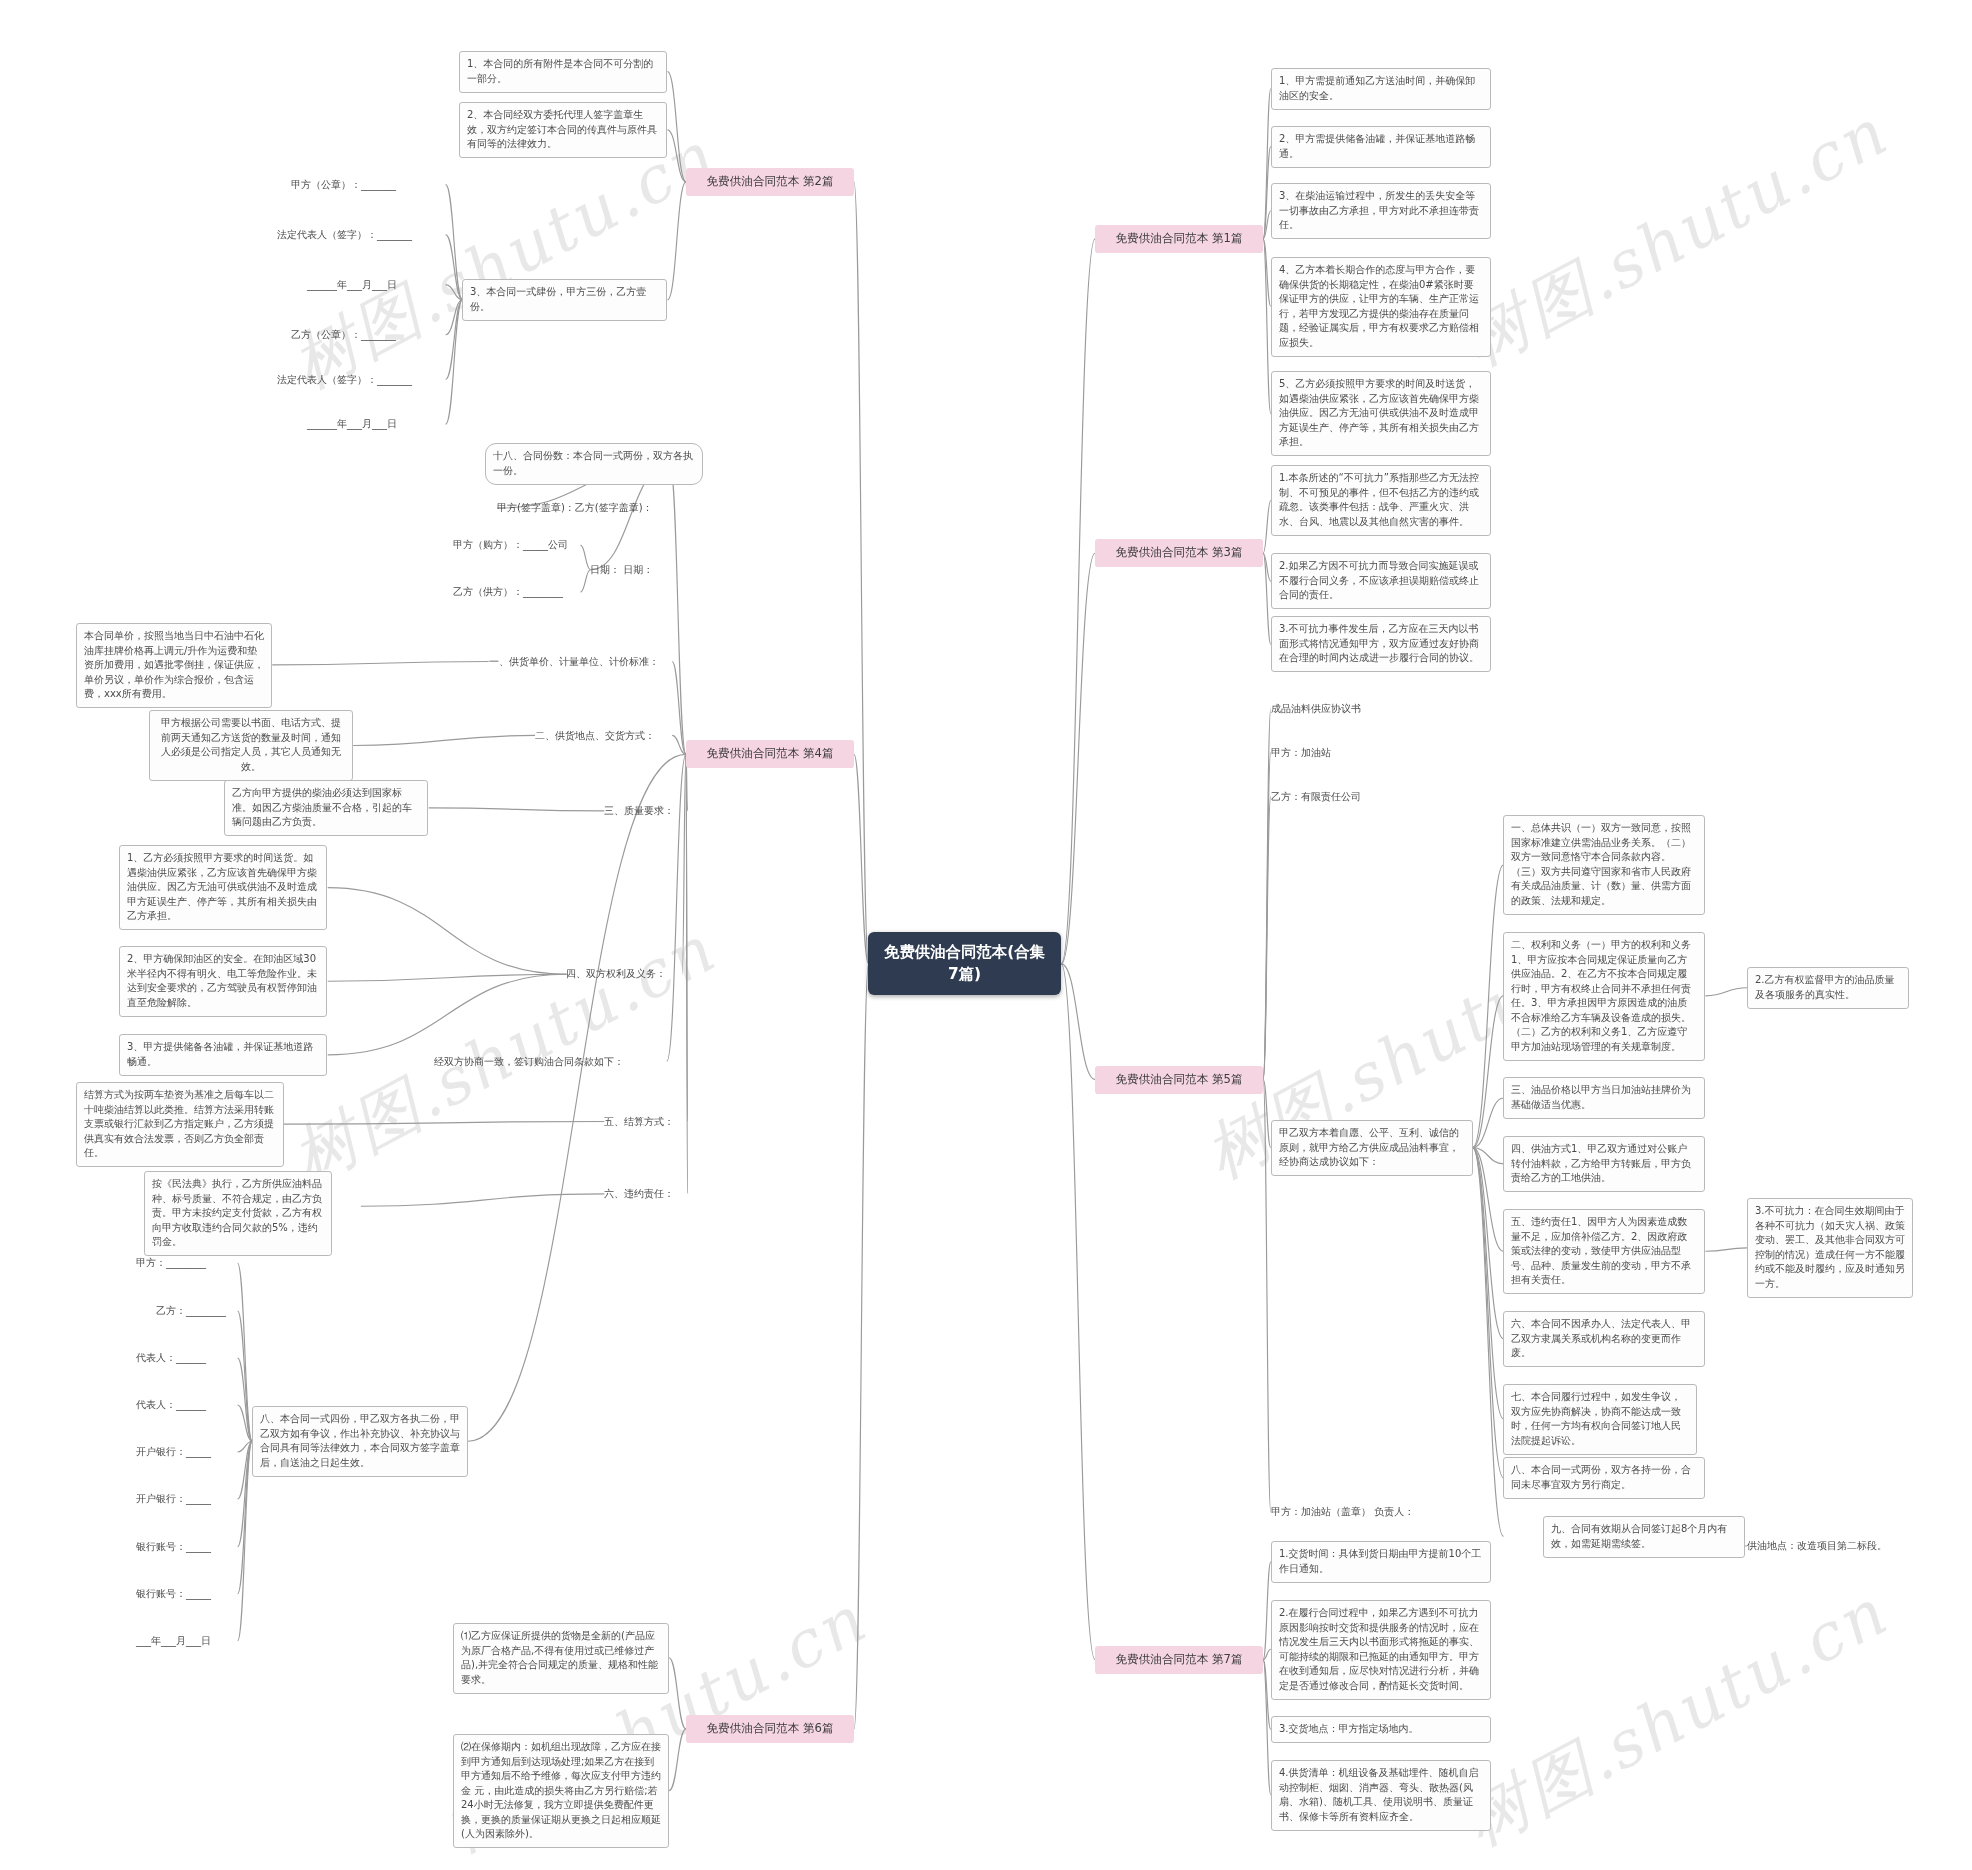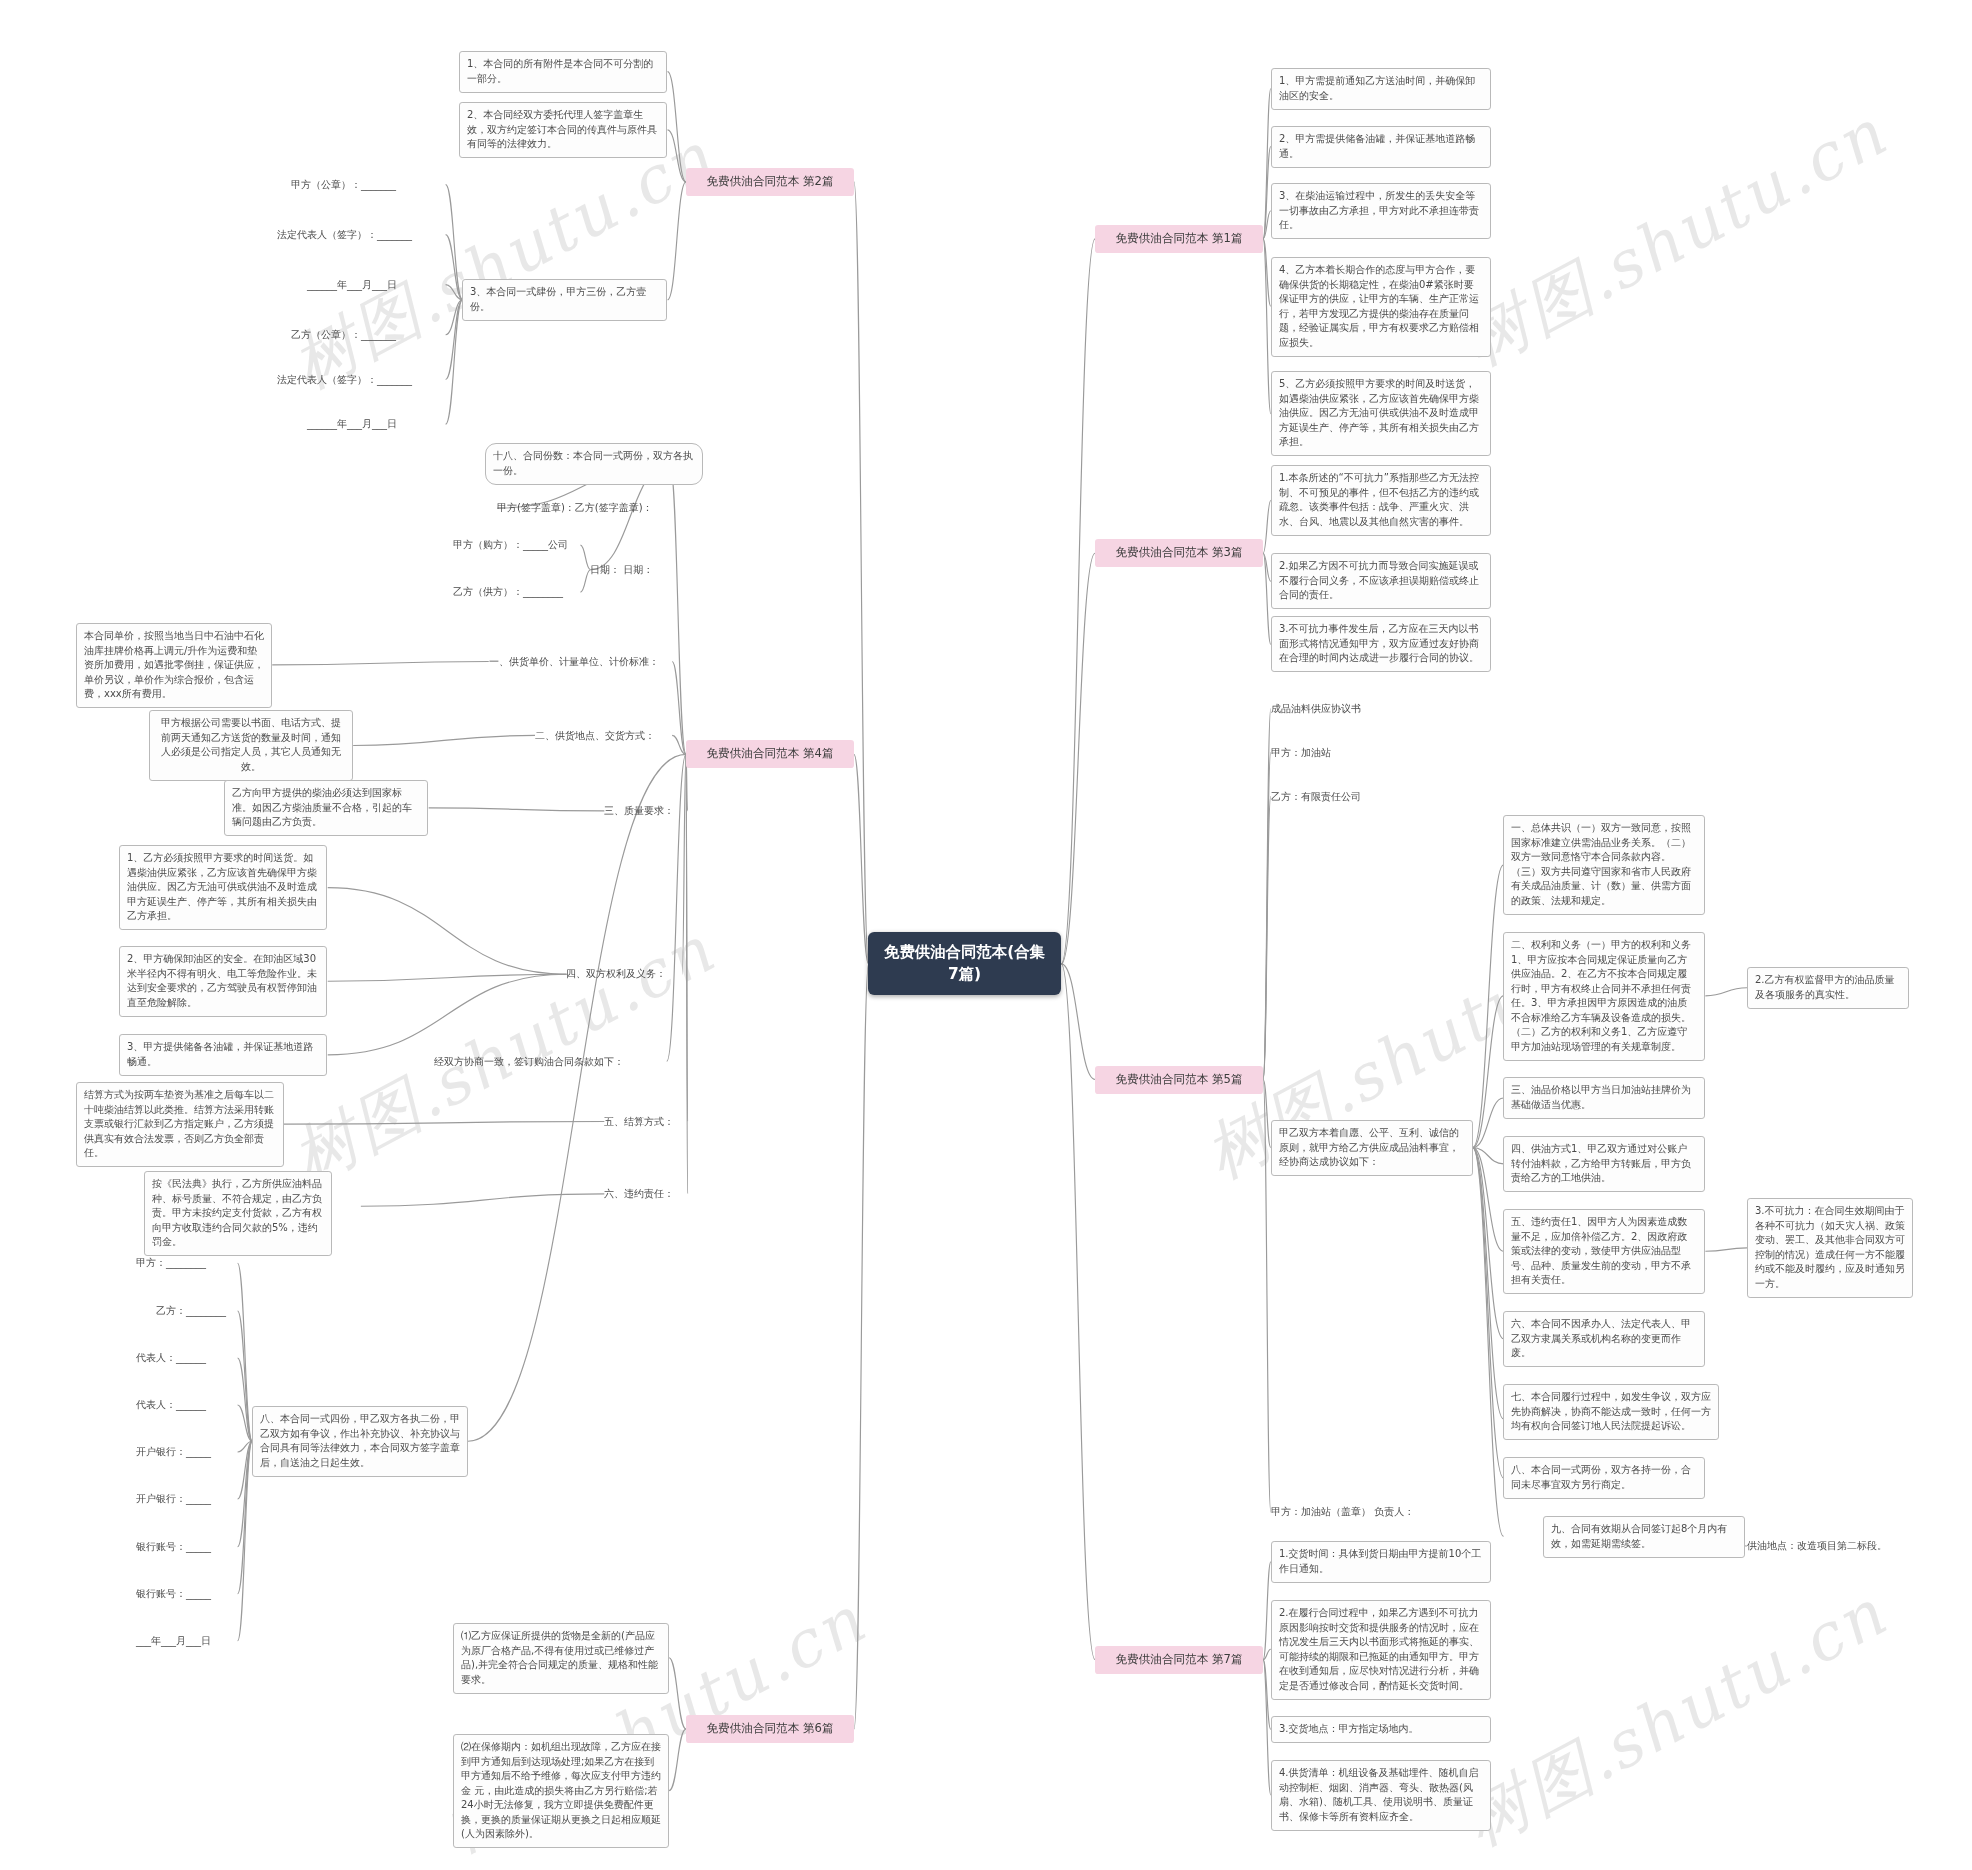--- a/index.html
+++ b/index.html
@@ -181,21 +181,21 @@
       <div class="node node-plain" style="left: 1271px; top: 788px; width: 127px;">乙方：有限责任公司</div>
       <div class="node node-leaf" style="left: 1271px; top: 1120px; width: 202px;">甲乙双方本着自愿、公平、互利、诚信的原则，就甲方给乙方供应成品油料事宜，经协商达成协议如下：</div>
       <div class="node node-leaf" style="left: 1503px; top: 815px; width: 202px;">一、总体共识（一）双方一致同意，按照国家标准建立供需油品业务关系。（二）双方一致同意恪守本合同条款内容。（三）双方共同遵守国家和省市人民政府有关成品油质量、计（数）量、供需方面的政策、法规和规定。</div>
       <div class="node node-leaf" style="left: 1503px; top: 932px; width: 202px;">二、权利和义务（一）甲方的权利和义务1、甲方应按本合同规定保证质量向乙方供应油品。2、在乙方不按本合同规定履行时，甲方有权终止合同并不承担任何责任。3、甲方承担因甲方原因造成的油质不合标准给乙方车辆及设备造成的损失。（二）乙方的权利和义务1、乙方应遵守甲方加油站现场管理的有关规章制度。</div>
       <div class="node node-leaf" style="left: 1747px; top: 967px; width: 162px;">2.乙方有权监督甲方的油品质量及各项服务的真实性。</div>
       <div class="node node-leaf" style="left: 1503px; top: 1077px; width: 202px;">三、油品价格以甲方当日加油站挂牌价为基础做适当优惠。</div>
       <div class="node node-leaf" style="left: 1503px; top: 1136px; width: 202px;">四、供油方式1、甲乙双方通过对公账户转付油料款，乙方给甲方转账后，甲方负责给乙方的工地供油。</div>
       <div class="node node-leaf" style="left: 1503px; top: 1209px; width: 202px;">五、违约责任1、因甲方人为因素造成数量不足，应加倍补偿乙方。2、因政府政策或法律的变动，致使甲方供应油品型号、品种、质量发生前的变动，甲方不承担有关责任。</div>
       <div class="node node-leaf" style="left: 1747px; top: 1198px; width: 166px;">3.不可抗力：在合同生效期间由于各种不可抗力（如天灾人祸、政策变动、罢工、及其他非合同双方可控制的情况）造成任何一方不能履约或不能及时履约，应及时通知另一方。</div>
       <div class="node node-leaf" style="left: 1503px; top: 1311px; width: 202px;">六、本合同不因承办人、法定代表人、甲乙双方隶属关系或机构名称的变更而作废。</div>
-      <div class="node node-leaf" style="left: 1503px; top: 1384px; width: 216px;">七、本合同履行过程中，如发生争议，双方应先协商解决，协商不能达成一致时，任何一方均有权向合同签订地人民法院提起诉讼。</div>
+      <div class="node node-leaf" style="left: 1503px; top: 1384px; width: 194px;">七、本合同履行过程中，如发生争议，双方应先协商解决，协商不能达成一致时，任何一方均有权向合同签订地人民法院提起诉讼。</div>
       <div class="node node-leaf" style="left: 1503px; top: 1457px; width: 202px;">八、本合同一式两份，双方各持一份，合同未尽事宜双方另行商定。</div>
       <div class="node node-leaf" style="left: 1503px; top: 1516px; width: 202px; margin-left: 40px;">九、合同有效期从合同签订起8个月内有效，如需延期需续签。</div>
       <div class="node node-plain" style="left: 1747px; top: 1537px; width: 177px;">供油地点：改造项目第二标段。</div>
       <div class="node node-plain" style="left: 1271px; top: 1503px; width: 177px;">甲方：加油站（盖章） 负责人：</div>
       <div class="node node-leaf" style="left: 453px; top: 1623px; width: 216px;">⑴乙方应保证所提供的货物是全新的(产品应为原厂合格产品,不得有使用过或已维修过产品),并完全符合合同规定的质量、规格和性能要求。</div>
       <div class="node node-leaf" style="left: 453px; top: 1734px; width: 216px;">⑵在保修期内：如机组出现故障，乙方应在接到甲方通知后到达现场处理;如果乙方在接到甲方通知后不给予维修，每次应支付甲方违约金 元，由此造成的损失将由乙方另行赔偿;若24小时无法修复，我方立即提供免费配件更换，更换的质量保证期从更换之日起相应顺延(人为因素除外)。</div>
       <div class="node node-leaf" style="left: 1271px; top: 1541px; width: 220px;">1.交货时间：具体到货日期由甲方提前10个工作日通知。</div>
       <div class="node node-leaf" style="left: 1271px; top: 1600px; width: 220px;">2.在履行合同过程中，如果乙方遇到不可抗力原因影响按时交货和提供服务的情况时，应在情况发生后三天内以书面形式将拖延的事实、可能持续的期限和已拖延的由通知甲方。甲方在收到通知后，应尽快对情况进行分析，并确定是否通过修改合同，酌情延长交货时间。</div>
       <div class="node node-leaf" style="left: 1271px; top: 1716px; width: 220px;">3.交货地点：甲方指定场地内。</div>
       <div class="node node-leaf" style="left: 1271px; top: 1760px; width: 220px;">4.供货清单：机组设备及基础埋件、随机自启动控制柜、烟囱、消声器、弯头、散热器(风扇、水箱)、随机工具、使用说明书、质量证书、保修卡等所有资料应齐全。</div>

